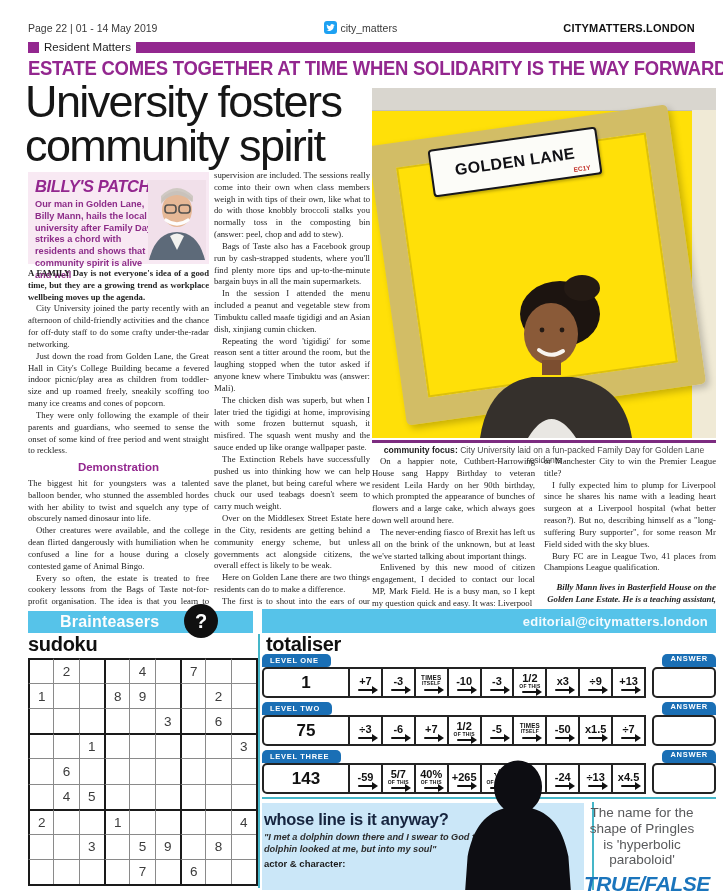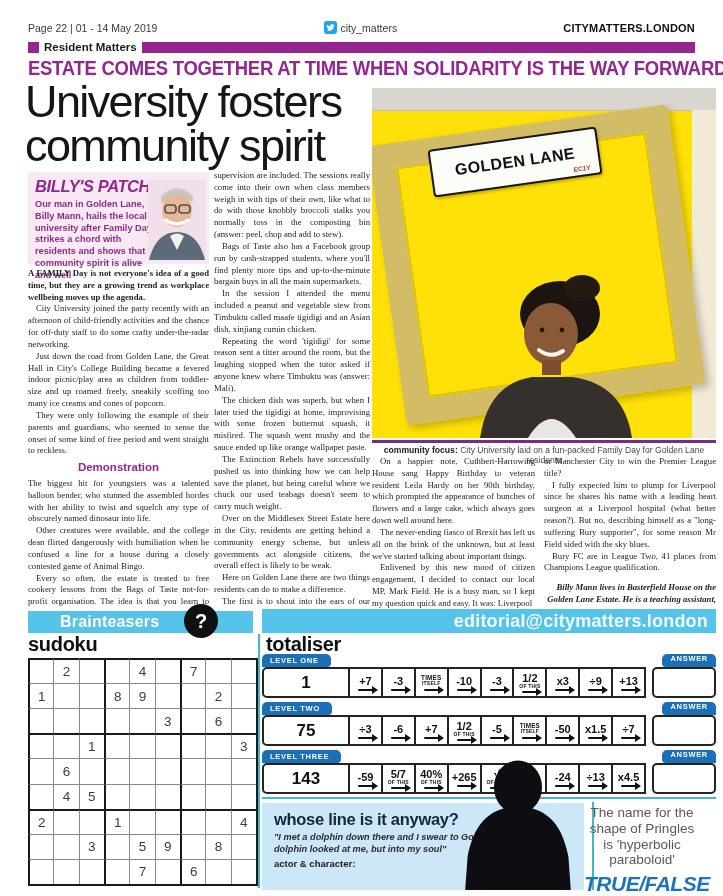--- a/index.html
+++ b/index.html
@@ -7,21 +7,21 @@
         font-family:"Liberation Sans",sans-serif;color:#222;}
   
   .hdr{position:absolute;left:28px;top:21px;width:667px;display:flex;align-items:center;
        justify-content:space-between;font-size:10.5px;color:#3a3a3a;gap:8px;}
   .hdr-center{display:flex;align-items:center;gap:4px;}
   .tw-badge{width:13px;height:13px;border-radius:3px;background:#1da1f2;display:flex;
             align-items:center;justify-content:center;}
   .hdr-right{font-weight:700;color:#111;font-size:11px;letter-spacing:.2px;}
   .kicker{position:absolute;left:28px;top:41px;width:667px;display:flex;align-items:center;gap:5px;}
   .kick-sq{width:11px;height:11px;background:#93278f;}
-  .kick-label{font-size:11.5px;font-weight:700;color:#1c1c1c;white-space:nowrap;}
+  .kick-label{font-size:11.5px;font-weight:400;color:#1c1c1c;white-space:nowrap;}
   .kick-bar{flex:1;height:11px;background:#93278f;}
   .strap{position:absolute;left:28px;top:56px;width:690px;font-size:21px;font-weight:800;
          color:#93278f;white-space:nowrap;transform:scaleX(.88);transform-origin:left;
          letter-spacing:-.3px;}
   .headline{position:absolute;left:25px;top:80px;width:350px;font-size:45px;font-weight:300;
             color:#161616;line-height:.98;letter-spacing:-1.6px;}
   
   .patch{position:absolute;left:28px;top:172px;width:181px;height:92px;background:#f8e9f3;
          padding:5px 7px;box-sizing:border-box;}
   .patch-title{font-size:16.5px;font-weight:800;font-style:italic;color:#93278f;letter-spacing:-.4px;}
@@ -57,21 +57,21 @@
   .photo-rule{position:absolute;left:372px;top:440px;width:344px;height:2.5px;background:#7c2b80;}
   .caption{position:absolute;left:372px;top:445px;width:344px;text-align:center;font-size:8.6px;color:#4a4a4a;}
   .caption b{color:#1c1c1c;}
   
   .bt-bar{position:absolute;left:28px;top:611px;width:225px;height:22px;background:#56c3e9;}
   .bt-label{font-size:16px;font-weight:700;color:#fdfdfd;line-height:22px;padding-left:32px;letter-spacing:.2px;}
   .bt-q{position:absolute;left:184px;top:604px;width:34px;height:34px;border-radius:50%;background:#101010;
         color:#fff;font-size:20px;font-weight:800;display:flex;align-items:center;justify-content:center;}
   .ed-bar{position:absolute;left:262px;top:609px;width:454px;height:24px;background:#56c3e9;
           display:flex;align-items:center;justify-content:flex-end;}
-  .ed-text{font-size:18px;font-weight:700;color:#f2fbff;padding-right:8px;letter-spacing:.2px;}
+  .ed-text{font-size:13px;font-weight:700;color:#f2fbff;padding-right:8px;letter-spacing:.2px;}
   
   .sud-title,.tot-title{position:absolute;font-size:20px;font-weight:800;color:#101010;letter-spacing:-.3px;}
   .sud-title{left:28px;top:633px;}
   .tot-title{left:266px;top:633px;}
   .sud-grid{position:absolute;left:28px;top:658px;width:228px;height:226px;display:grid;
             grid-template-columns:repeat(9,1fr);grid-template-rows:repeat(9,1fr);
             border-right:2.5px solid #1a1a1a;border-bottom:2.5px solid #1a1a1a;background:#fff;}
   .su-cell{border-left:1px solid #8a8a8a;border-top:1px solid #8a8a8a;display:flex;align-items:center;
            justify-content:center;font-size:13.5px;color:#3c3c3c;}
   .su-cell.bl{border-left:2.5px solid #1a1a1a;}
@@ -94,21 +94,21 @@
           align-items:center;justify-content:center;background:#fff;padding-top:1px;}
   .op-main{font-size:11px;font-weight:800;color:#111;line-height:1;}
   .op-words .op-main{font-size:6.3px;letter-spacing:.2px;}
   .op-sub{font-size:5px;font-weight:700;color:#111;letter-spacing:.2px;line-height:1.1;}
   .op-arrow{width:15px;height:2px;background:#111;position:relative;margin-top:2px;border-radius:1px;}
   .op-arrow::after{content:"";position:absolute;right:-5px;top:-3px;border-left:6px solid #111;
                    border-top:4px solid transparent;border-bottom:4px solid transparent;}
   .tot-ansbox{width:60px;margin-left:6px;border:2px solid #232323;border-radius:5px;background:#fff;}
   
   .wl-box{position:absolute;left:262px;top:803px;width:322px;height:87px;background:#cbe7f8;
-          padding:7px 12px;box-sizing:border-box;}
+          padding:7px 2px;box-sizing:border-box;}
   .wl-title{font-size:16.5px;font-weight:800;color:#17253f;letter-spacing:-.3px;}
   .wl-quote{margin-top:3px;width:258px;font-size:9.2px;font-style:italic;font-weight:600;color:#2c2c2c;line-height:1.25;}
   .wl-field{margin-top:3px;font-size:9.5px;font-weight:800;color:#1b1b1b;}
   .wl-sil{position:absolute;left:458px;top:758px;}
   
   .pringles{position:absolute;left:584px;top:805px;width:116px;text-align:center;}
   .pr-text{font-size:13.5px;color:#58595b;line-height:1.17;}
   .pr-ans{margin-top:4px;font-size:21px;font-weight:800;font-style:italic;color:#1b75bc;letter-spacing:-.5px;}
 </style>
 </head>

